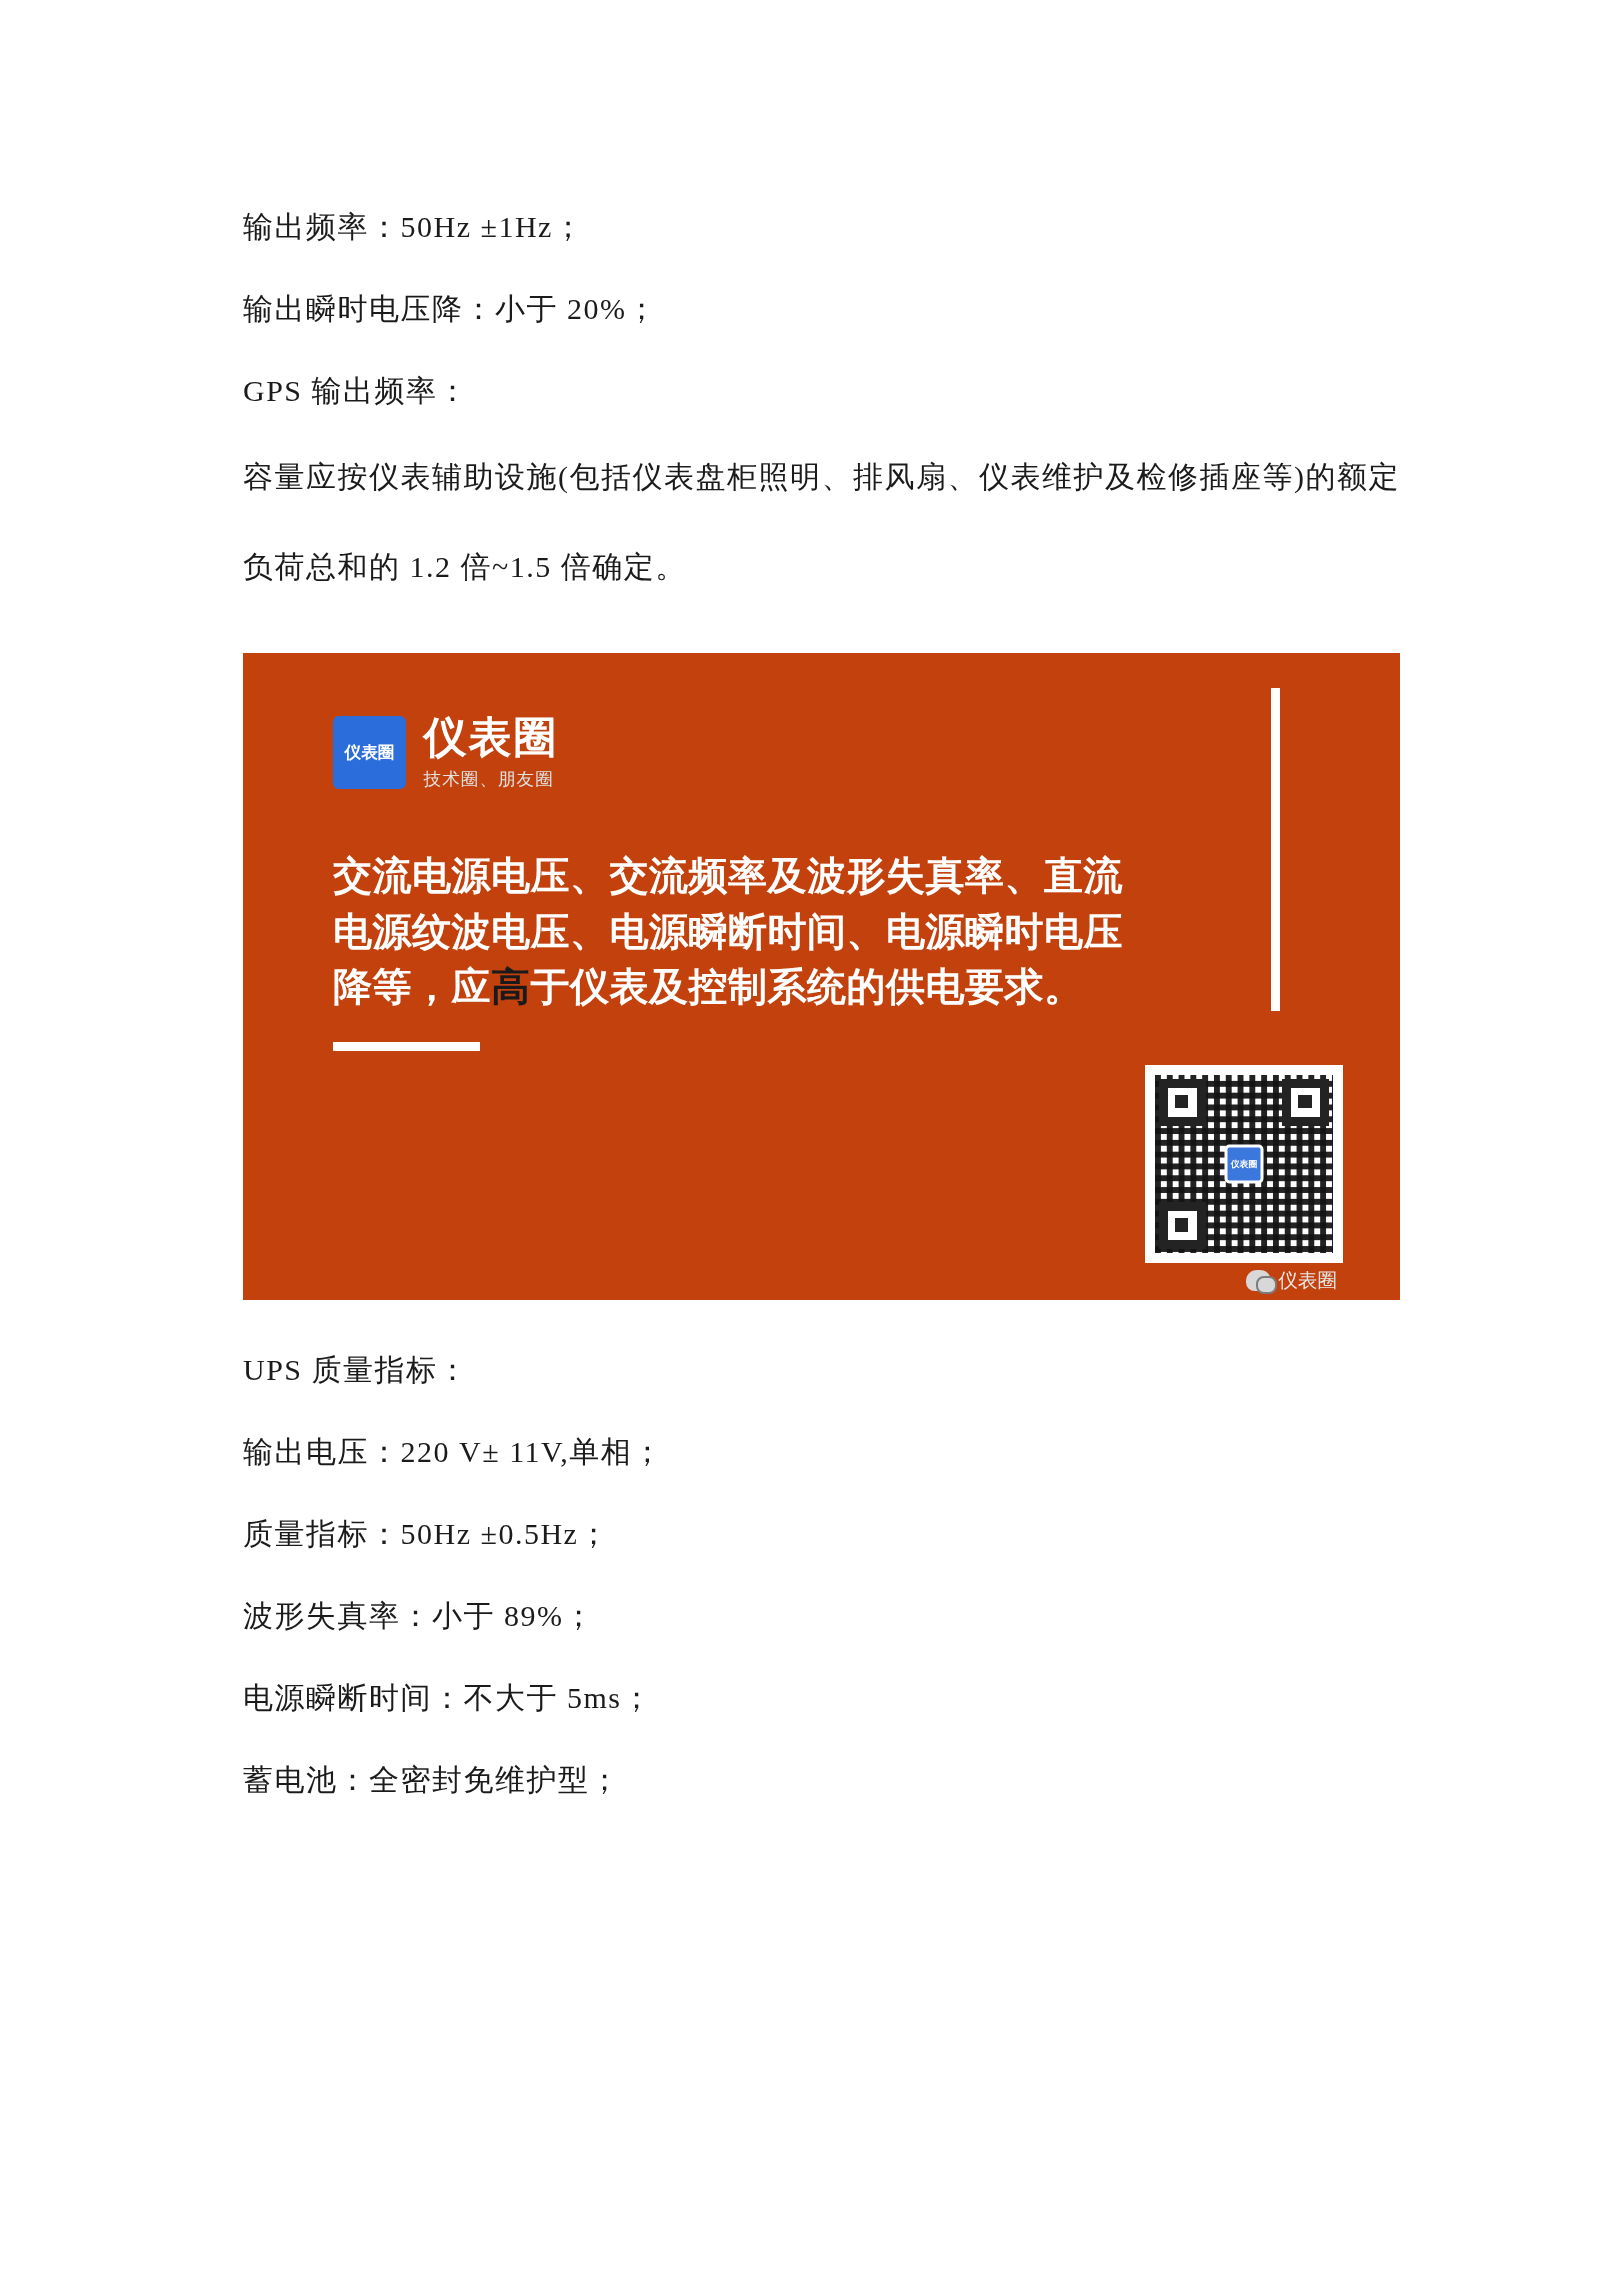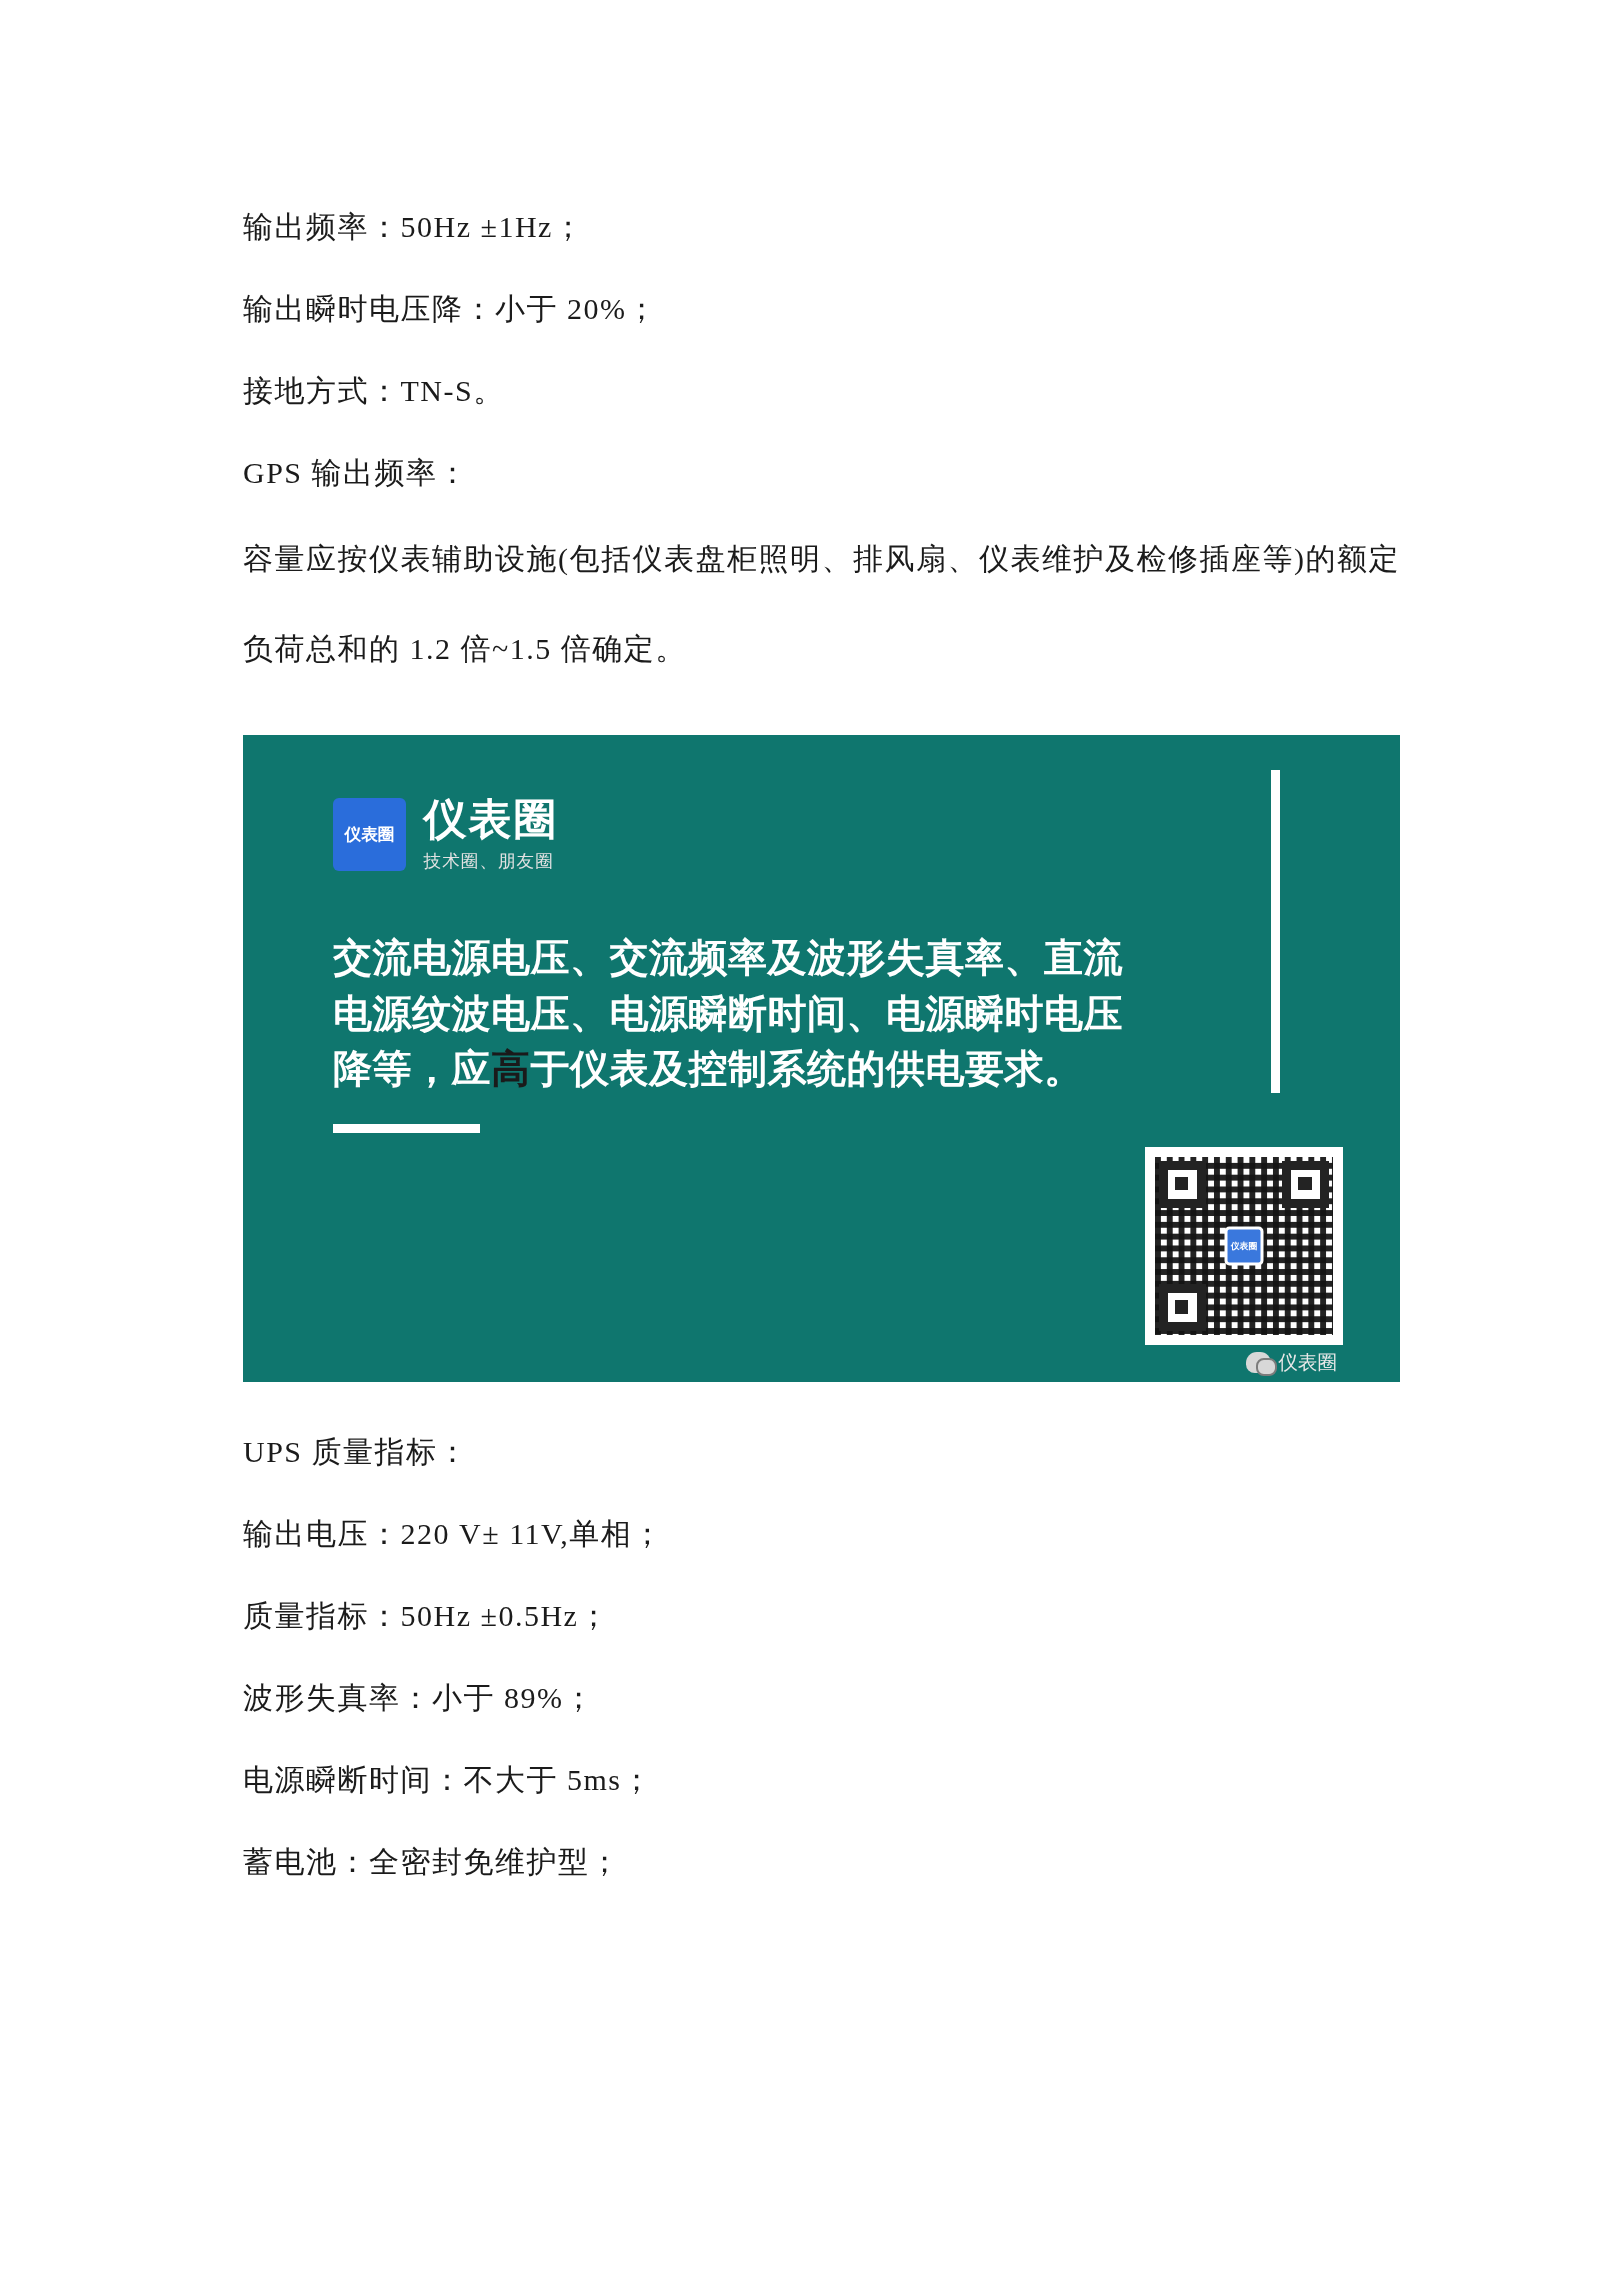--- a/index.html
+++ b/index.html
@@ -39,21 +39,21 @@
   .para.block {
     line-height: 90px;
     text-align: justify;
   }
   
   .promo-card {
     position: relative;
     margin: 41px 0 29px 0;
     width: 1157px;
     height: 647px;
-    background: #0f766e;
+    background: #c2410c;
     overflow: hidden;
   }
   .promo-inner {
     position: absolute;
     left: 90px;
     top: 61px;
     right: 59px;
     bottom: 49px;
   }
   .brand-row {
@@ -220,21 +220,20 @@
   }
 </style>
 </head>
 <body>
 
 <div class="page">
   <div class="content">
 
     <div class="para">输出频率：50Hz ±1Hz；</div>
     <div class="para">输出瞬时电压降：小于 20%；</div>
-    <div class="para">接地方式：TN-S。</div>
     <div class="para">GPS 输出频率：</div>
     <div class="para block">容量应按仪表辅助设施(包括仪表盘柜照明、排风扇、仪表维护及检修插座等)的额定负荷总和的 1.2 倍~1.5 倍确定。</div>
 
     <div class="promo-card">
       <div class="promo-inner">
 
         <div class="brand-row">
           <div class="brand-logo">仪表圈</div>
           <div class="brand-text">
             <div class="brand-name">仪表圈</div>

